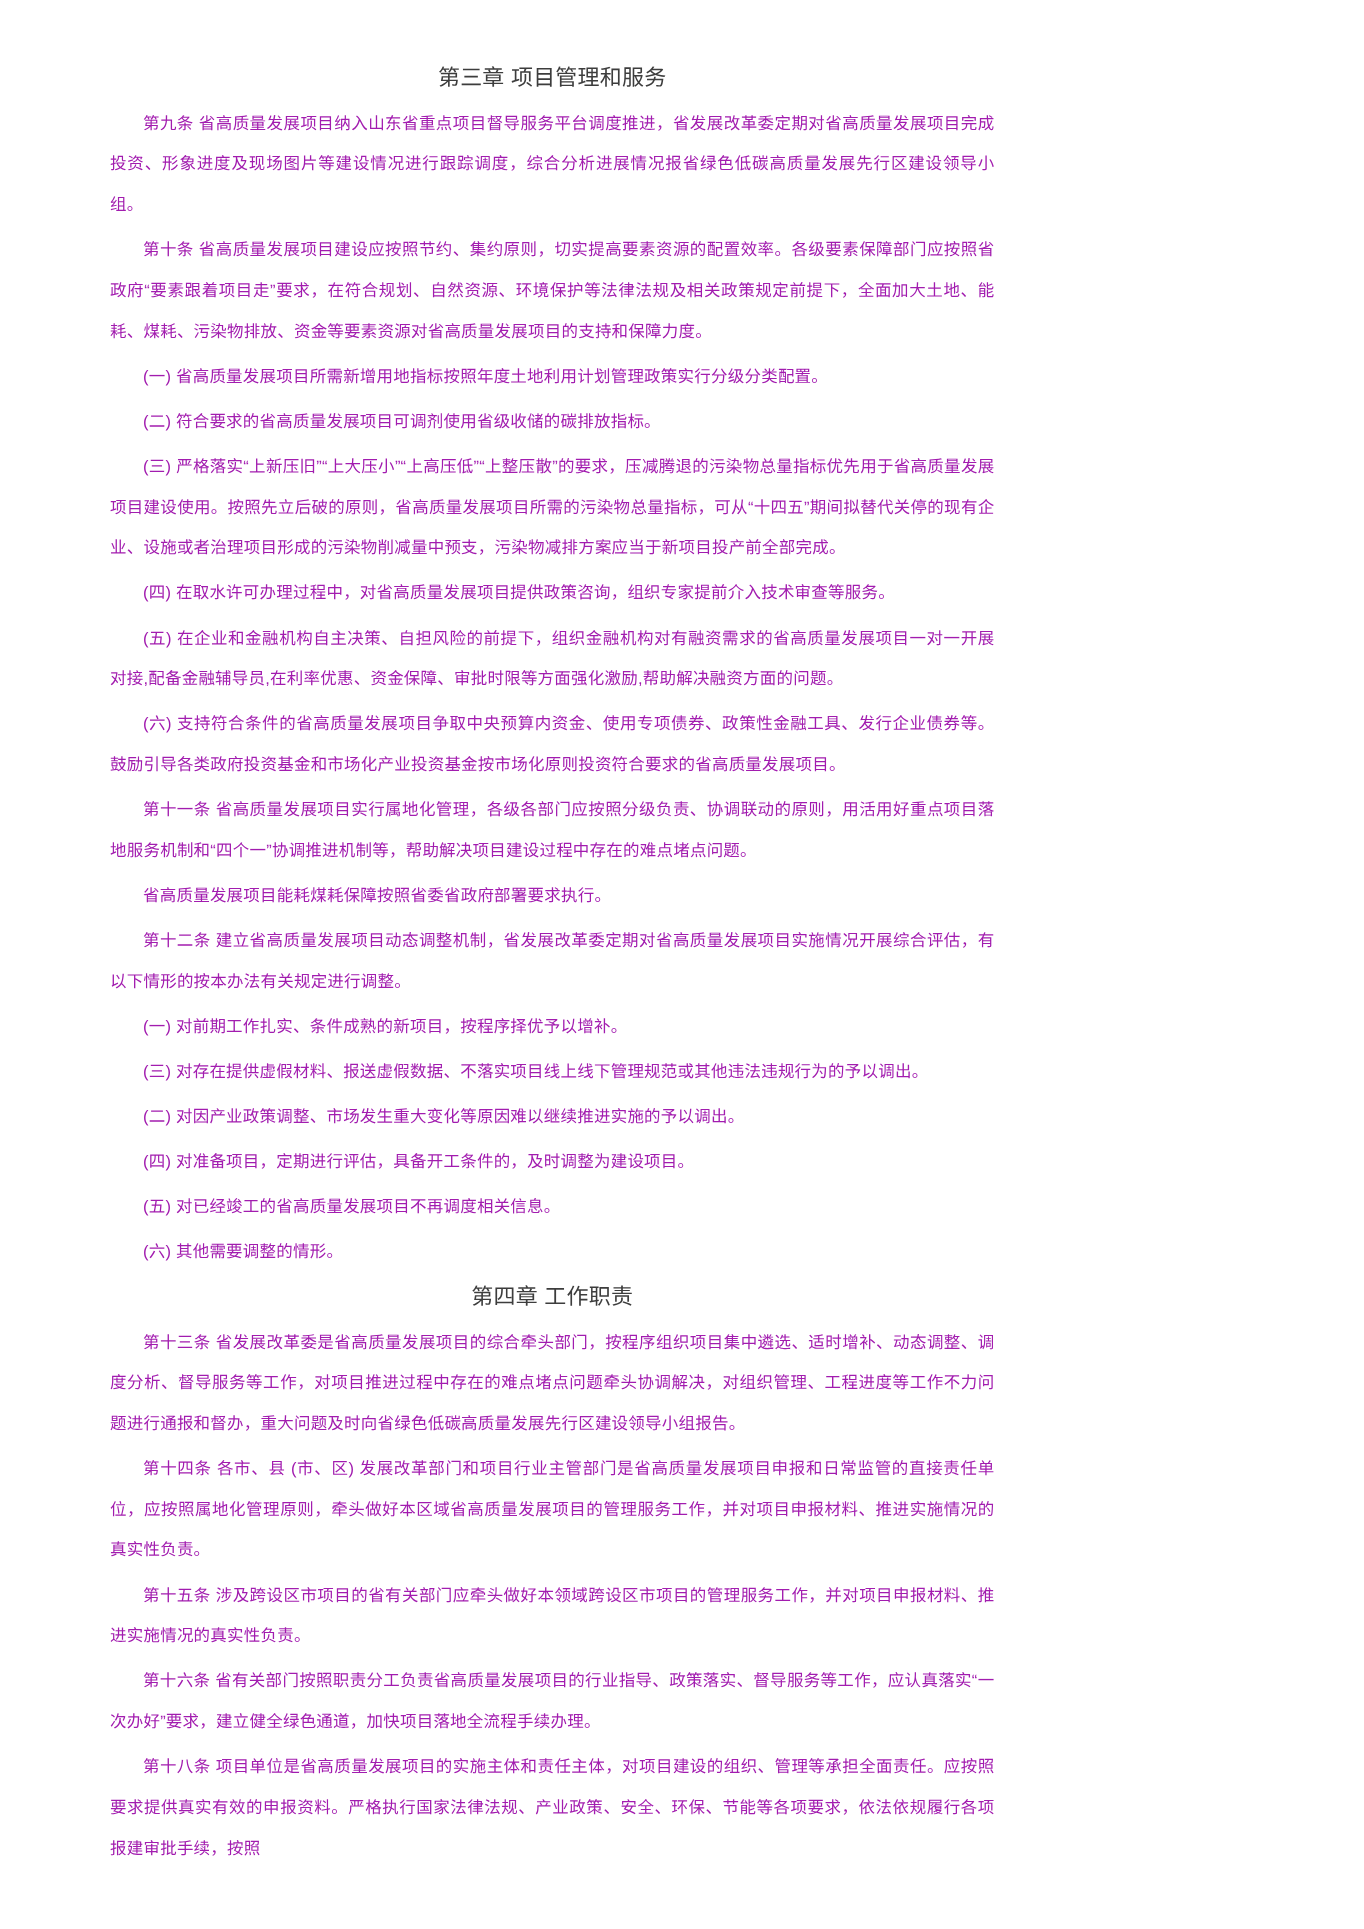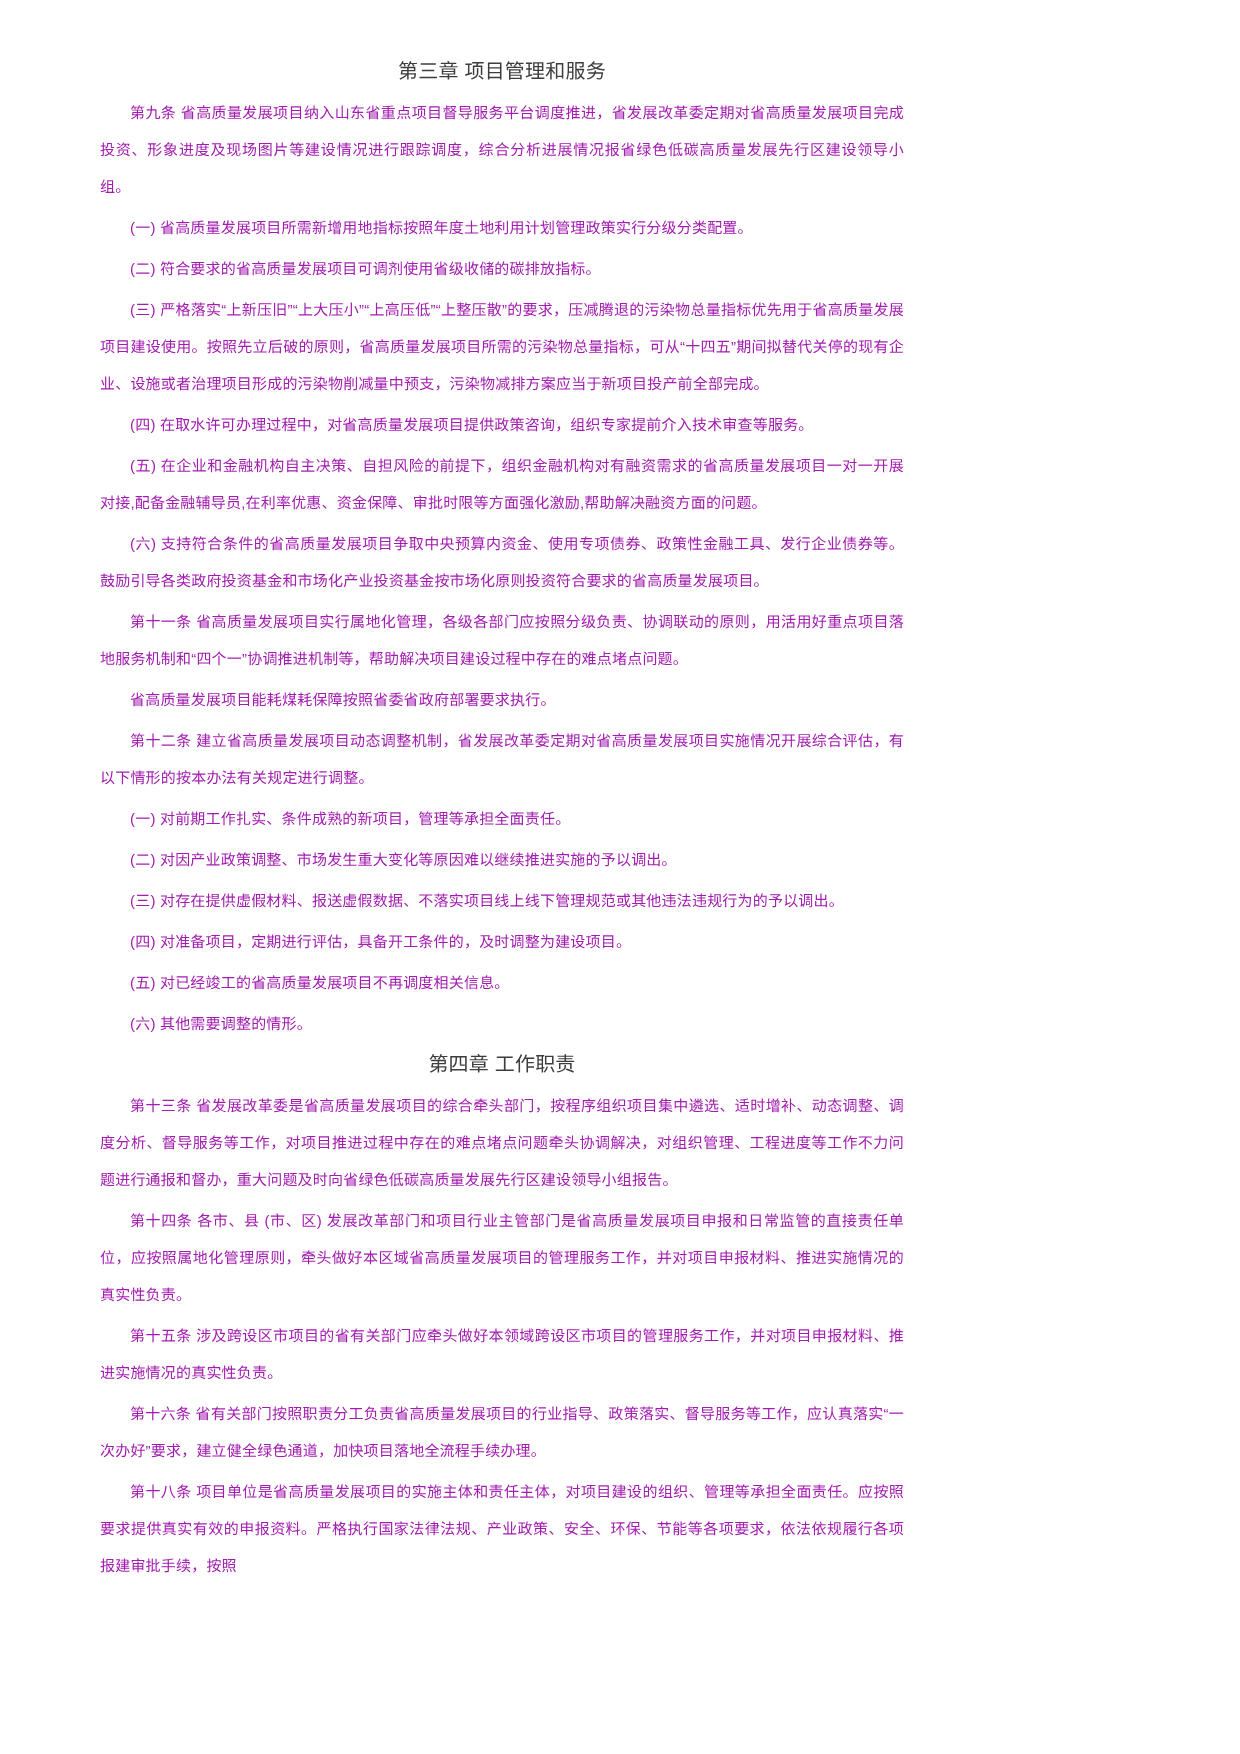--- a/index.html
+++ b/index.html
@@ -40,32 +40,33 @@
     letter-spacing: 0.2px;
   }
 </style>
 </head>
 <body>
 
 <div class="page">
   <div id="doc-body">
       <p class="chapter-heading">第三章 项目管理和服务</p>
       <p class="doc-paragraph">第九条 省高质量发展项目纳入山东省重点项目督导服务平台调度推进，省发展改革委定期对省高质量发展项目完成投资、形象进度及现场图片等建设情况进行跟踪调度，综合分析进展情况报省绿色低碳高质量发展先行区建设领导小组。</p>
+      <p class="doc-paragraph">第十条 省高质量发展项目建设应按照节约、集约原则，切实提高要素资源的配置效率。各级要素保障部门应按照省政府“要素跟着项目走”要求，在符合规划、自然资源、环境保护等法律法规及相关政策规定前提下，全面加大土地、能耗、煤耗、污染物排放、资金等要素资源对省高质量发展项目的支持和保障力度。</p>
       <p class="doc-paragraph">(一) 省高质量发展项目所需新增用地指标按照年度土地利用计划管理政策实行分级分类配置。</p>
       <p class="doc-paragraph">(二) 符合要求的省高质量发展项目可调剂使用省级收储的碳排放指标。</p>
       <p class="doc-paragraph">(三) 严格落实“上新压旧”“上大压小”“上高压低”“上整压散”的要求，压减腾退的污染物总量指标优先用于省高质量发展项目建设使用。按照先立后破的原则，省高质量发展项目所需的污染物总量指标，可从“十四五”期间拟替代关停的现有企业、设施或者治理项目形成的污染物削减量中预支，污染物减排方案应当于新项目投产前全部完成。</p>
       <p class="doc-paragraph">(四) 在取水许可办理过程中，对省高质量发展项目提供政策咨询，组织专家提前介入技术审查等服务。</p>
       <p class="doc-paragraph">(五) 在企业和金融机构自主决策、自担风险的前提下，组织金融机构对有融资需求的省高质量发展项目一对一开展对接,配备金融辅导员,在利率优惠、资金保障、审批时限等方面强化激励,帮助解决融资方面的问题。</p>
       <p class="doc-paragraph">(六) 支持符合条件的省高质量发展项目争取中央预算内资金、使用专项债券、政策性金融工具、发行企业债券等。鼓励引导各类政府投资基金和市场化产业投资基金按市场化原则投资符合要求的省高质量发展项目。</p>
       <p class="doc-paragraph">第十一条 省高质量发展项目实行属地化管理，各级各部门应按照分级负责、协调联动的原则，用活用好重点项目落地服务机制和“四个一”协调推进机制等，帮助解决项目建设过程中存在的难点堵点问题。</p>
       <p class="doc-paragraph">省高质量发展项目能耗煤耗保障按照省委省政府部署要求执行。</p>
       <p class="doc-paragraph">第十二条 建立省高质量发展项目动态调整机制，省发展改革委定期对省高质量发展项目实施情况开展综合评估，有以下情形的按本办法有关规定进行调整。</p>
-      <p class="doc-paragraph">(一) 对前期工作扎实、条件成熟的新项目，管理等承担全面责任。</p>
+      <p class="doc-paragraph">(一) 对前期工作扎实、条件成熟的新项目，按程序择优予以增补。</p>
+      <p class="doc-paragraph">(三) 对存在提供虚假材料、报送虚假数据、不落实项目线上线下管理规范或其他违法违规行为的予以调出。</p>
       <p class="doc-paragraph">(二) 对因产业政策调整、市场发生重大变化等原因难以继续推进实施的予以调出。</p>
-      <p class="doc-paragraph">(三) 对存在提供虚假材料、报送虚假数据、不落实项目线上线下管理规范或其他违法违规行为的予以调出。</p>
       <p class="doc-paragraph">(四) 对准备项目，定期进行评估，具备开工条件的，及时调整为建设项目。</p>
       <p class="doc-paragraph">(五) 对已经竣工的省高质量发展项目不再调度相关信息。</p>
       <p class="doc-paragraph">(六) 其他需要调整的情形。</p>
       <p class="chapter-heading">第四章 工作职责</p>
       <p class="doc-paragraph">第十三条 省发展改革委是省高质量发展项目的综合牵头部门，按程序组织项目集中遴选、适时增补、动态调整、调度分析、督导服务等工作，对项目推进过程中存在的难点堵点问题牵头协调解决，对组织管理、工程进度等工作不力问题进行通报和督办，重大问题及时向省绿色低碳高质量发展先行区建设领导小组报告。</p>
       <p class="doc-paragraph">第十四条 各市、县 (市、区) 发展改革部门和项目行业主管部门是省高质量发展项目申报和日常监管的直接责任单位，应按照属地化管理原则，牵头做好本区域省高质量发展项目的管理服务工作，并对项目申报材料、推进实施情况的真实性负责。</p>
       <p class="doc-paragraph">第十五条 涉及跨设区市项目的省有关部门应牵头做好本领域跨设区市项目的管理服务工作，并对项目申报材料、推进实施情况的真实性负责。</p>
       <p class="doc-paragraph">第十六条 省有关部门按照职责分工负责省高质量发展项目的行业指导、政策落实、督导服务等工作，应认真落实“一次办好”要求，建立健全绿色通道，加快项目落地全流程手续办理。</p>
       <p class="doc-paragraph">第十八条 项目单位是省高质量发展项目的实施主体和责任主体，对项目建设的组织、管理等承担全面责任。应按照要求提供真实有效的申报资料。严格执行国家法律法规、产业政策、安全、环保、节能等各项要求，依法依规履行各项报建审批手续，按照</p>
     </div>

